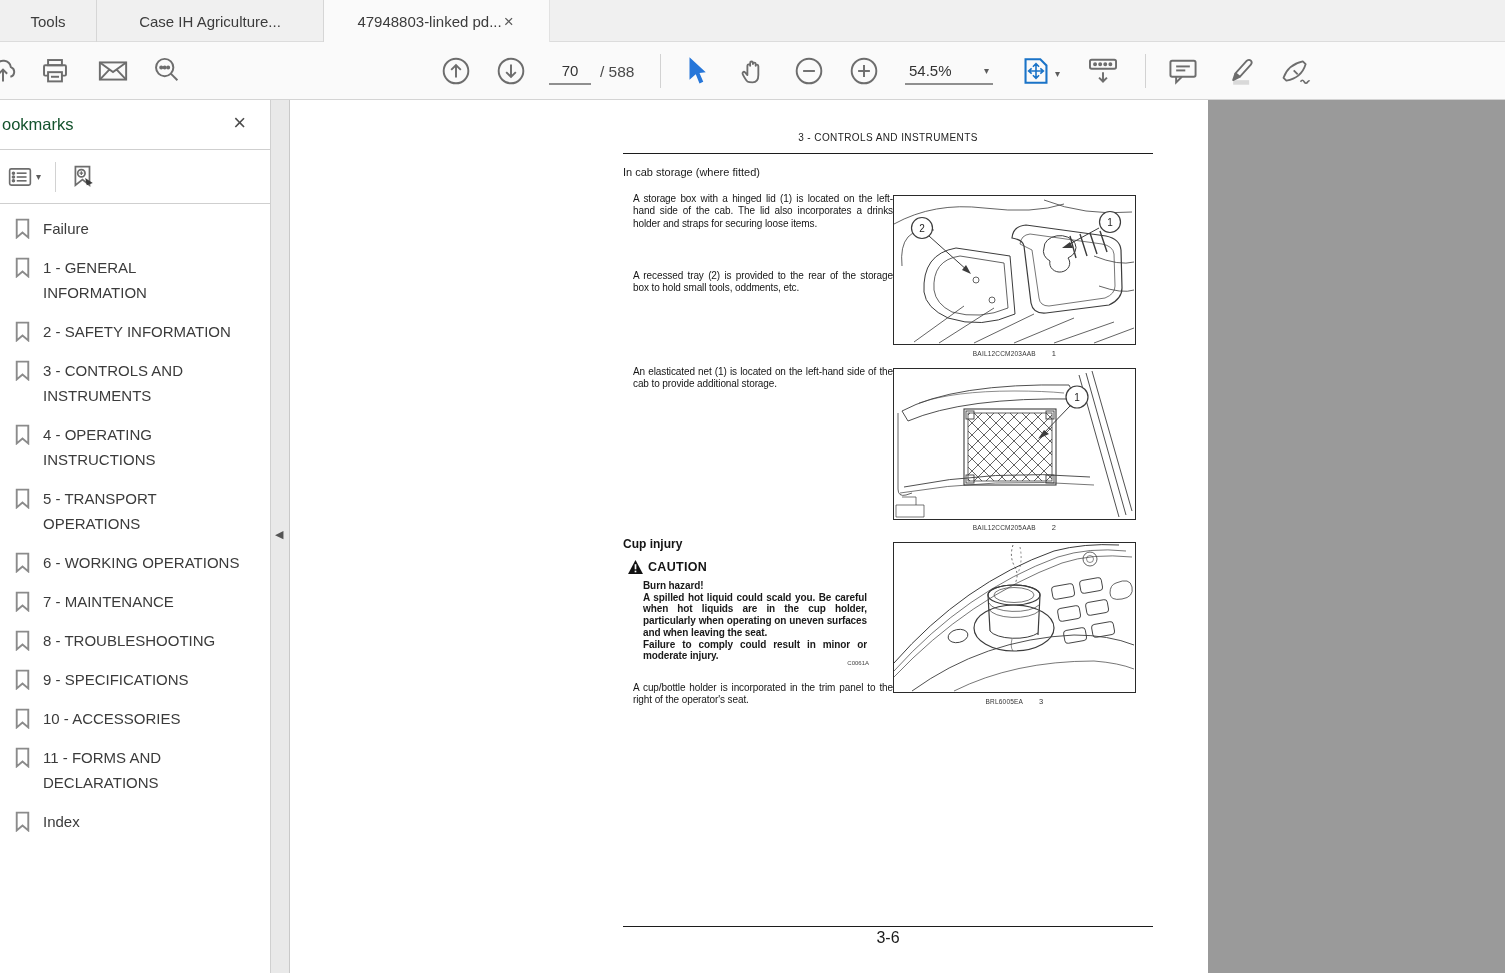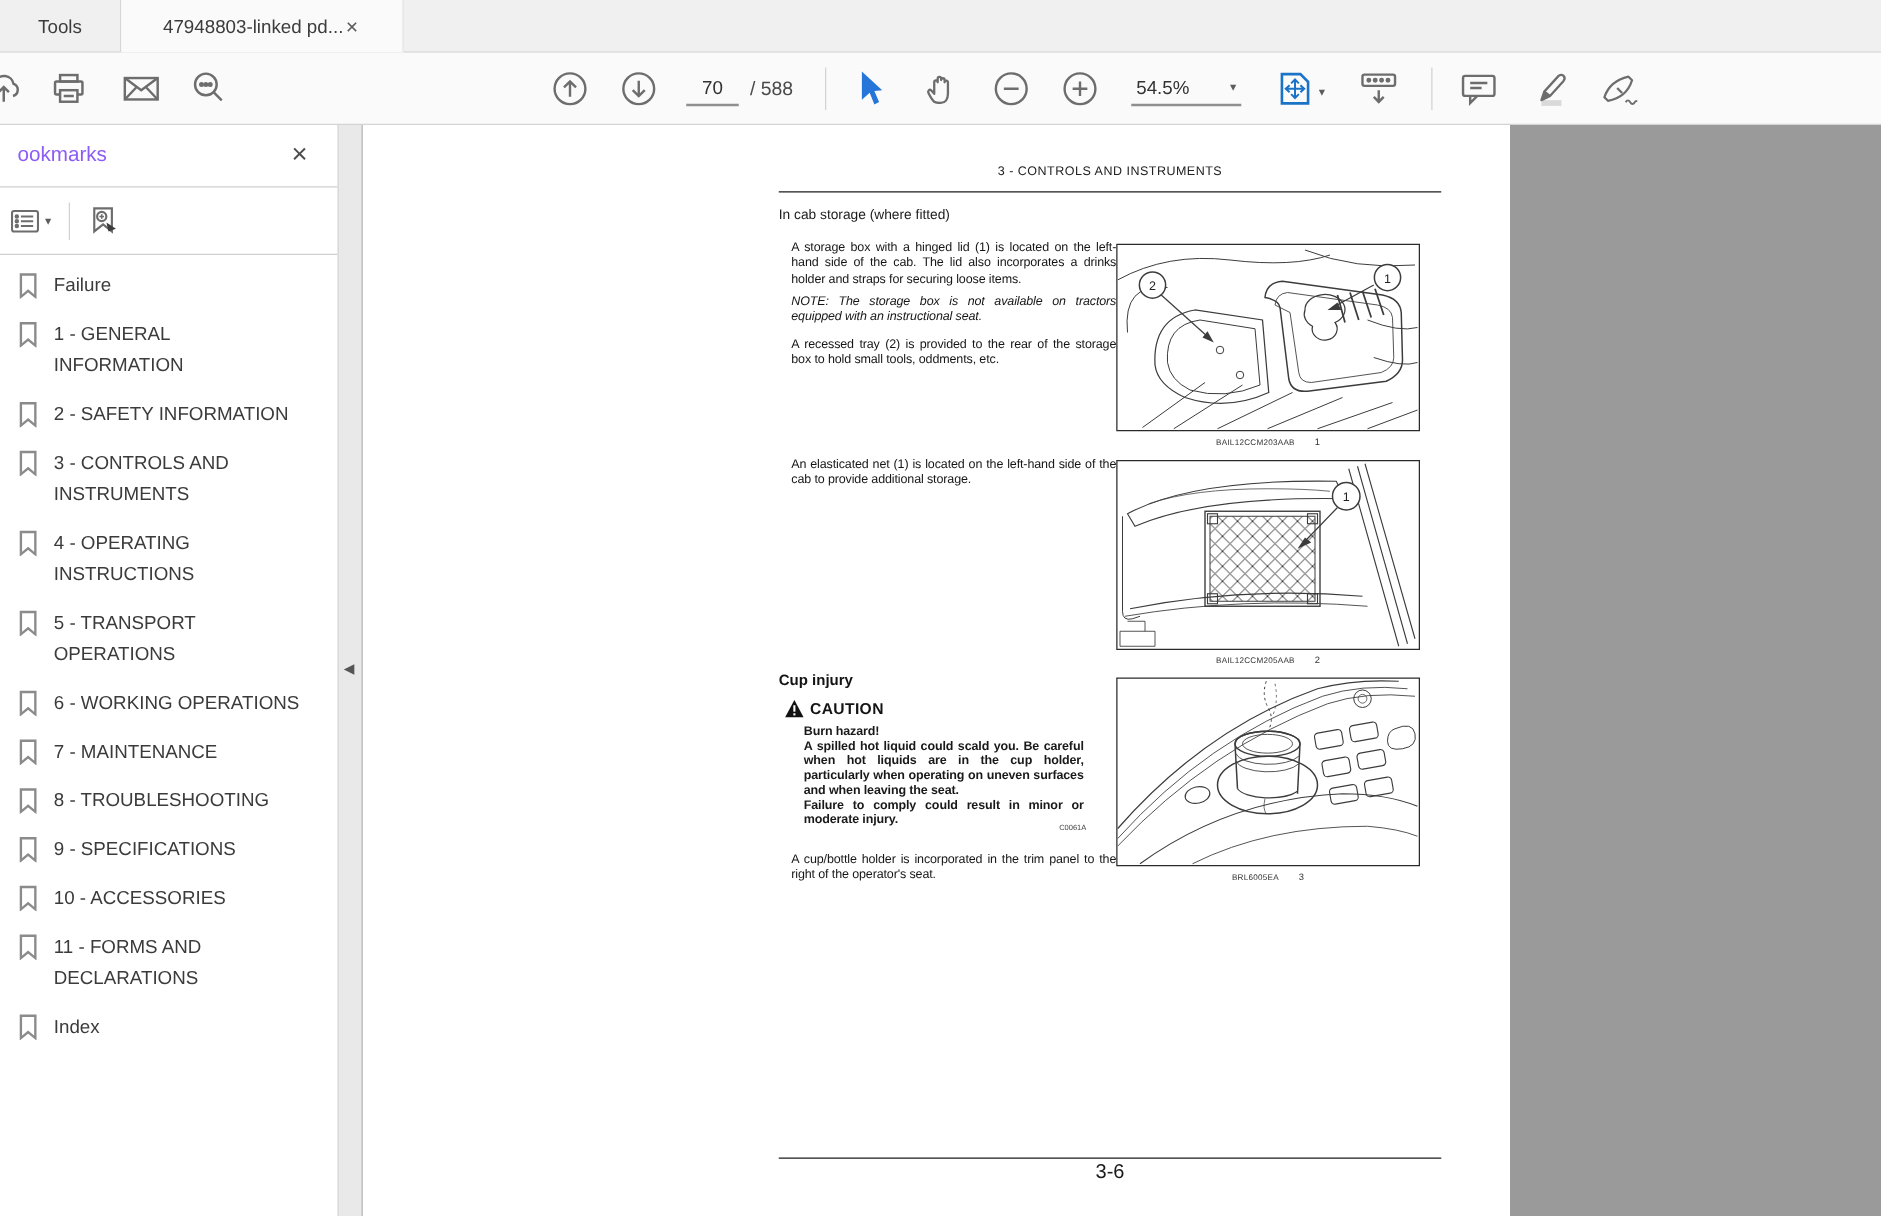--- a/index.html
+++ b/index.html
@@ -36,21 +36,21 @@
   .caret { font-size:10px; color:#5c5c5c; }
 
   
   .main { position:absolute; left:0; top:100px; width:1505px; height:873px; }
 
   
   .bpanel { position:absolute; left:0; top:0; width:271px; height:873px; background:#fff;
             border-right:1px solid #d0d0d0; overflow:hidden; }
   .bp-header { position:relative; height:50px; display:flex; align-items:center;
                border-bottom:1px solid #cfcfcf; }
-  .bp-title { font-size:16.5px; color:#8b5cf6; margin-left:14px; }
+  .bp-title { font-size:16.5px; color:#14532d; margin-left:2px; }
   .bp-close { position:absolute; right:24px; top:12px; font-size:22px; color:#4c4c4c;
               line-height:1; cursor:default; }
   .bp-tools { height:54px; display:flex; align-items:center; gap:8px; padding-left:8px;
               border-bottom:1px solid #cfcfcf; }
   .bp-tool { display:flex; align-items:center; gap:4px; }
   .bp-tsep { width:1px; height:30px; background:#d2d2d2; margin:0 6px; }
   .bp-list { list-style:none; padding:12px 0 0 14px; }
   .bp-item { display:flex; align-items:flex-start; gap:12px; margin-bottom:14px;
              cursor:default; }
   .bp-item svg { flex:none; margin-top:2px; }
@@ -102,20 +102,23 @@
 </style>
 </head>
 <body>
 
 <div class="app">
 
   <div class="tabbar">
     <div class="tab tools">
       <span>Tools</span>
     </div>
+    <div class="tab doc1">
+      <span>Case IH Agriculture...</span>
+    </div>
     <div class="tab active">
       <span>47948803-linked pd...</span>
       <span class="tab-close">×</span>
     </div>
   </div>
 
   <div class="toolbar">
     <span class="tbi" style="left:-12px">
       <svg width="30" height="28" viewBox="0 0 26 24" fill="none" stroke="#6d6d6d" stroke-width="1.7">
         <path d="M6.5 17 A5 5 0 0 1 7.2 7.2 A6.6 6.6 0 0 1 19.8 8.6 A4.4 4.4 0 0 1 19.4 17"></path>
@@ -348,21 +351,20 @@
       <span class="collapse">◀</span>
     </div>
 
     <div class="viewer">
       <div class="pdfpage">
         <div class="ph-header">3 - CONTROLS AND INSTRUMENTS</div>
         <div class="ph-rule"></div>
         <div class="sec-title">In cab storage (where fitted)</div>
 
         <div class="body-txt" style="top:93px">A storage box with a hinged lid (1) is located on the left-hand side of the cab.  The lid also incorporates a drinks holder and straps for securing loose items.</div>
-        <div class="body-txt note" style="top:136px">NOTE: The storage box is not available on tractors equipped with an instructional seat.</div>
         <div class="body-txt" style="top:170px">A recessed tray (2) is provided to the rear of the storage box to hold small tools, oddments, etc.</div>
 
         <div class="fig" style="top:95px;height:150px">
           <svg width="241" height="148" viewBox="0 0 241 148" fill="none" stroke="#3c3c3c" stroke-width="1">
             <path d="M0 28 Q40 6 90 12 Q140 18 170 8" stroke-width=".8"></path>
             <path d="M8 70 Q4 30 40 34" stroke-width=".8"></path>
             <path d="M150 4 Q190 20 238 16" stroke-width=".8"></path>
             <path d="M200 60 Q225 70 240 66 M205 90 Q228 98 240 94" stroke-width=".8"></path>
             <path d="M20 146 L70 110 M45 147 L100 112 M80 147 L140 118 M120 147 L180 122 M160 147 L220 126 M200 147 L240 132" stroke-width=".8"></path>
             <path d="M30 96 Q28 58 62 52 L116 60 L121 118 Q88 133 54 122 Q32 112 30 96 Z"></path>

